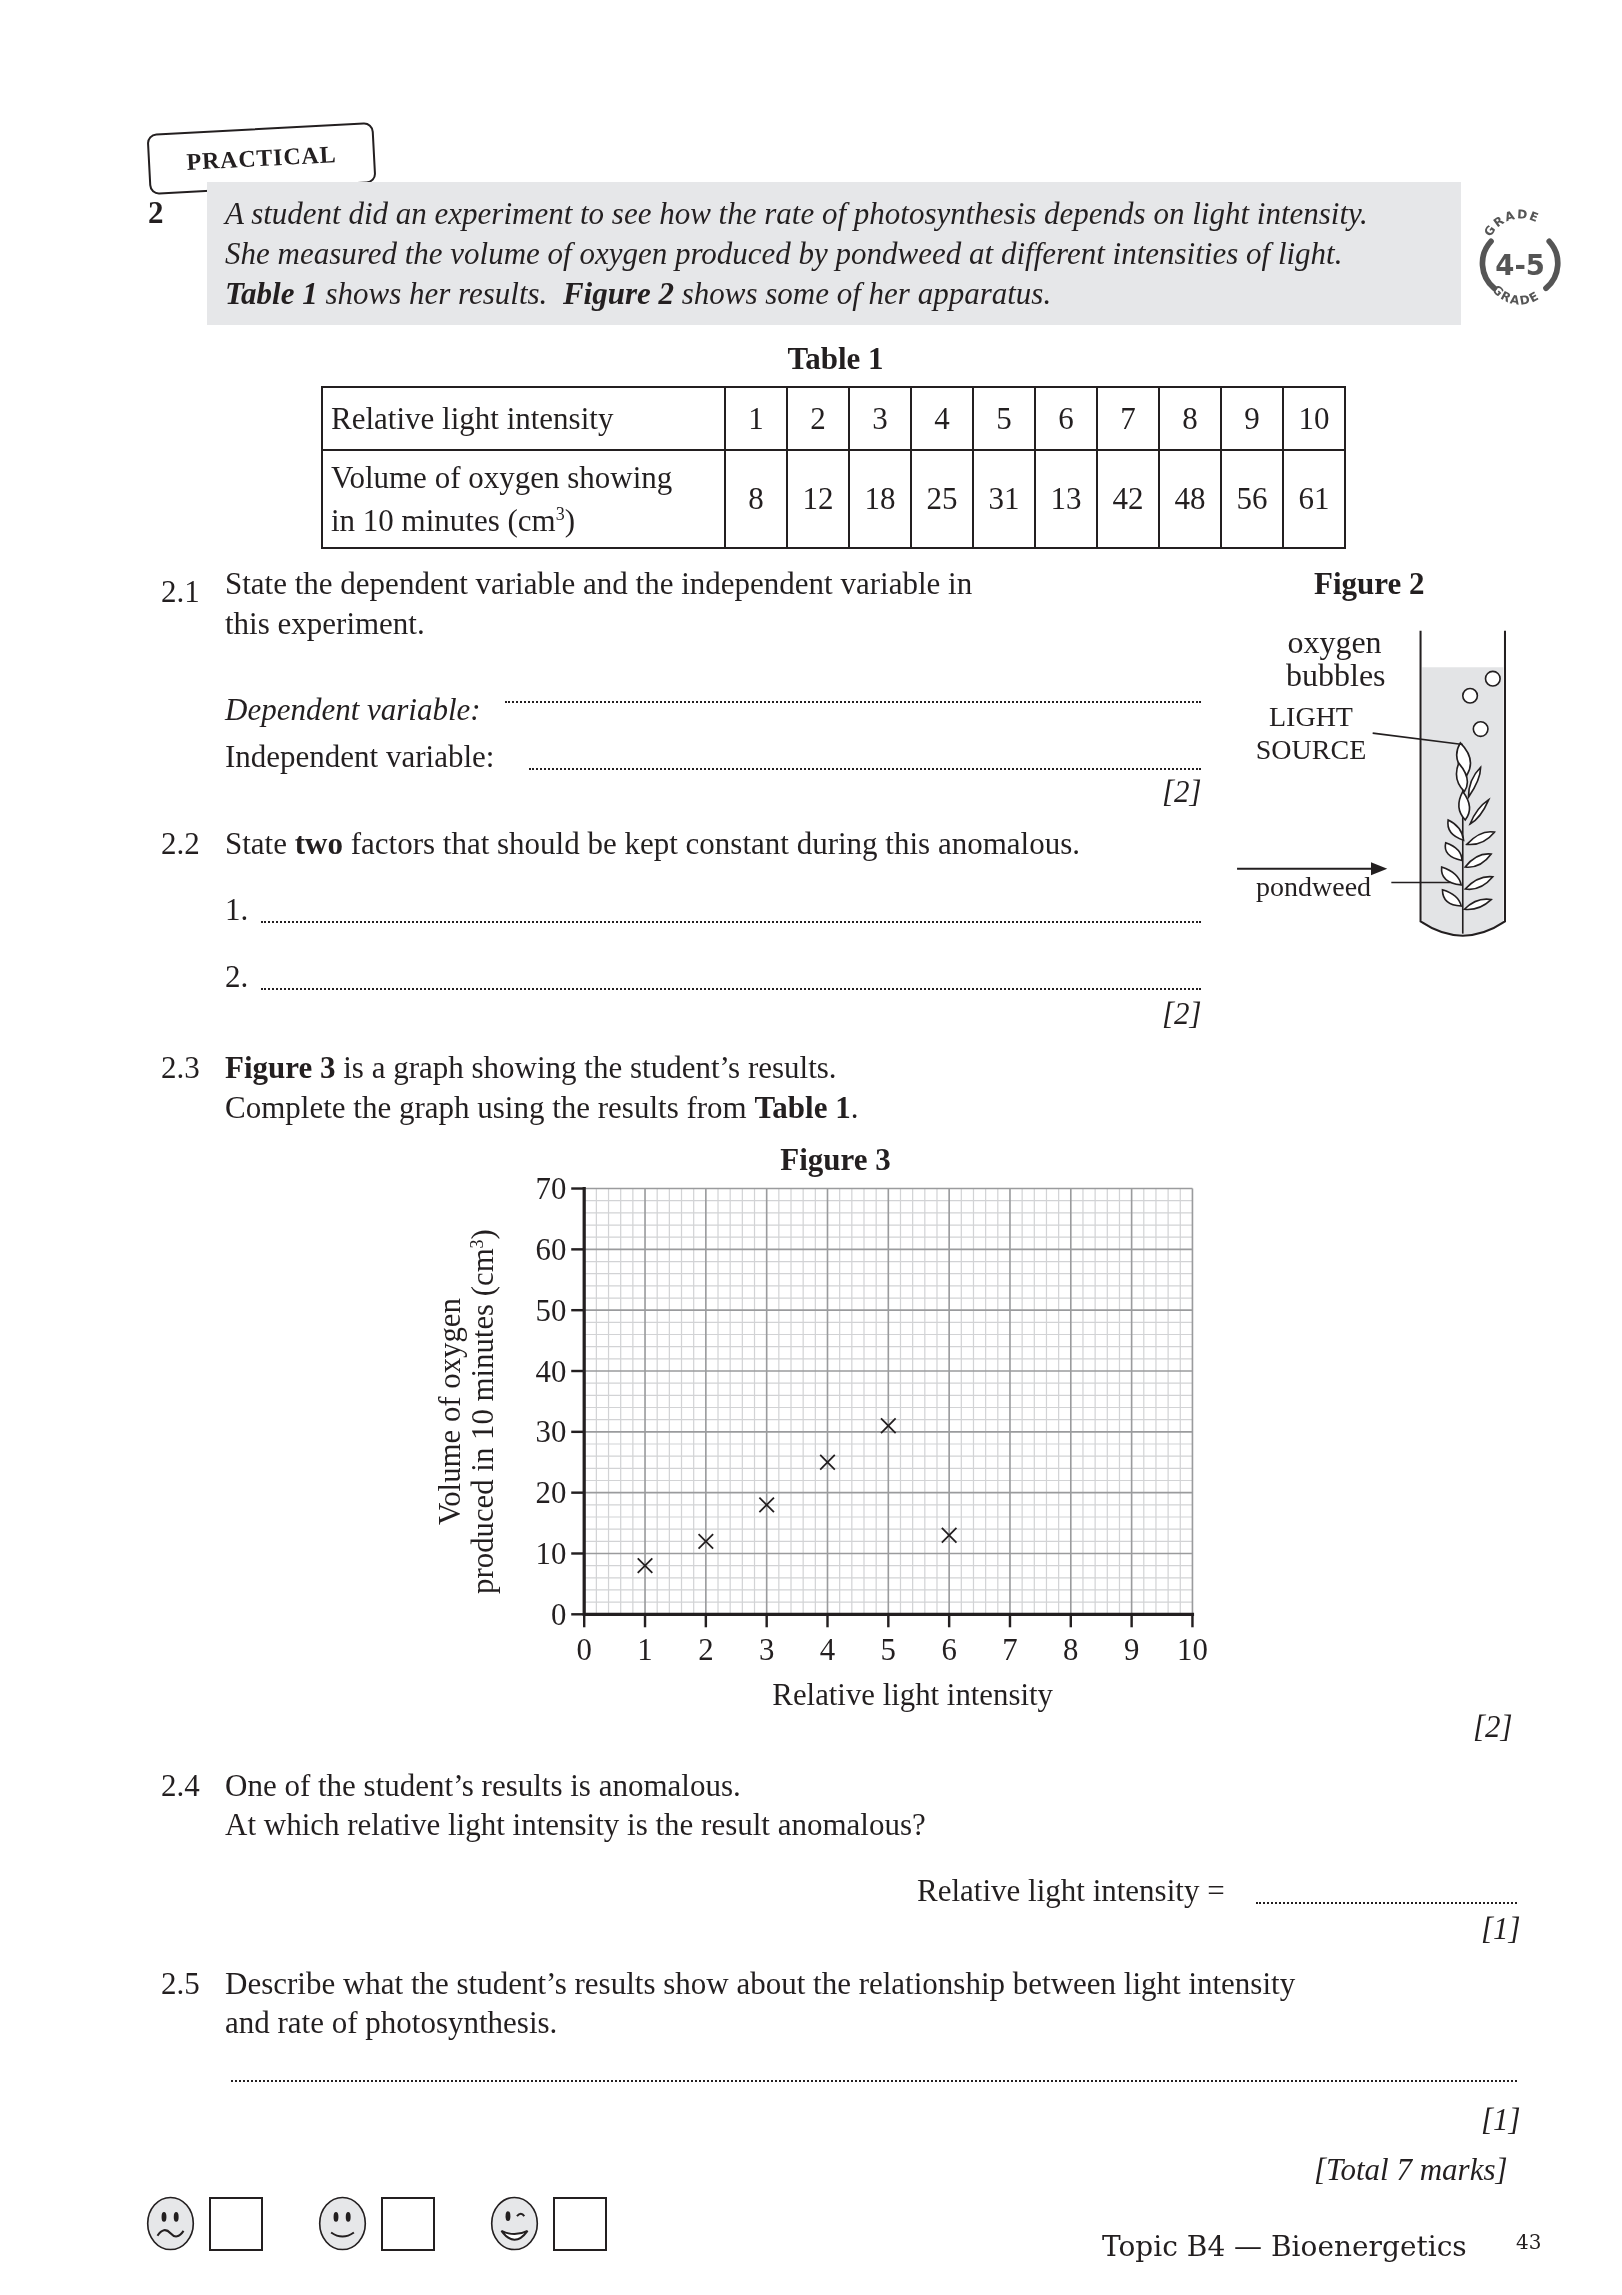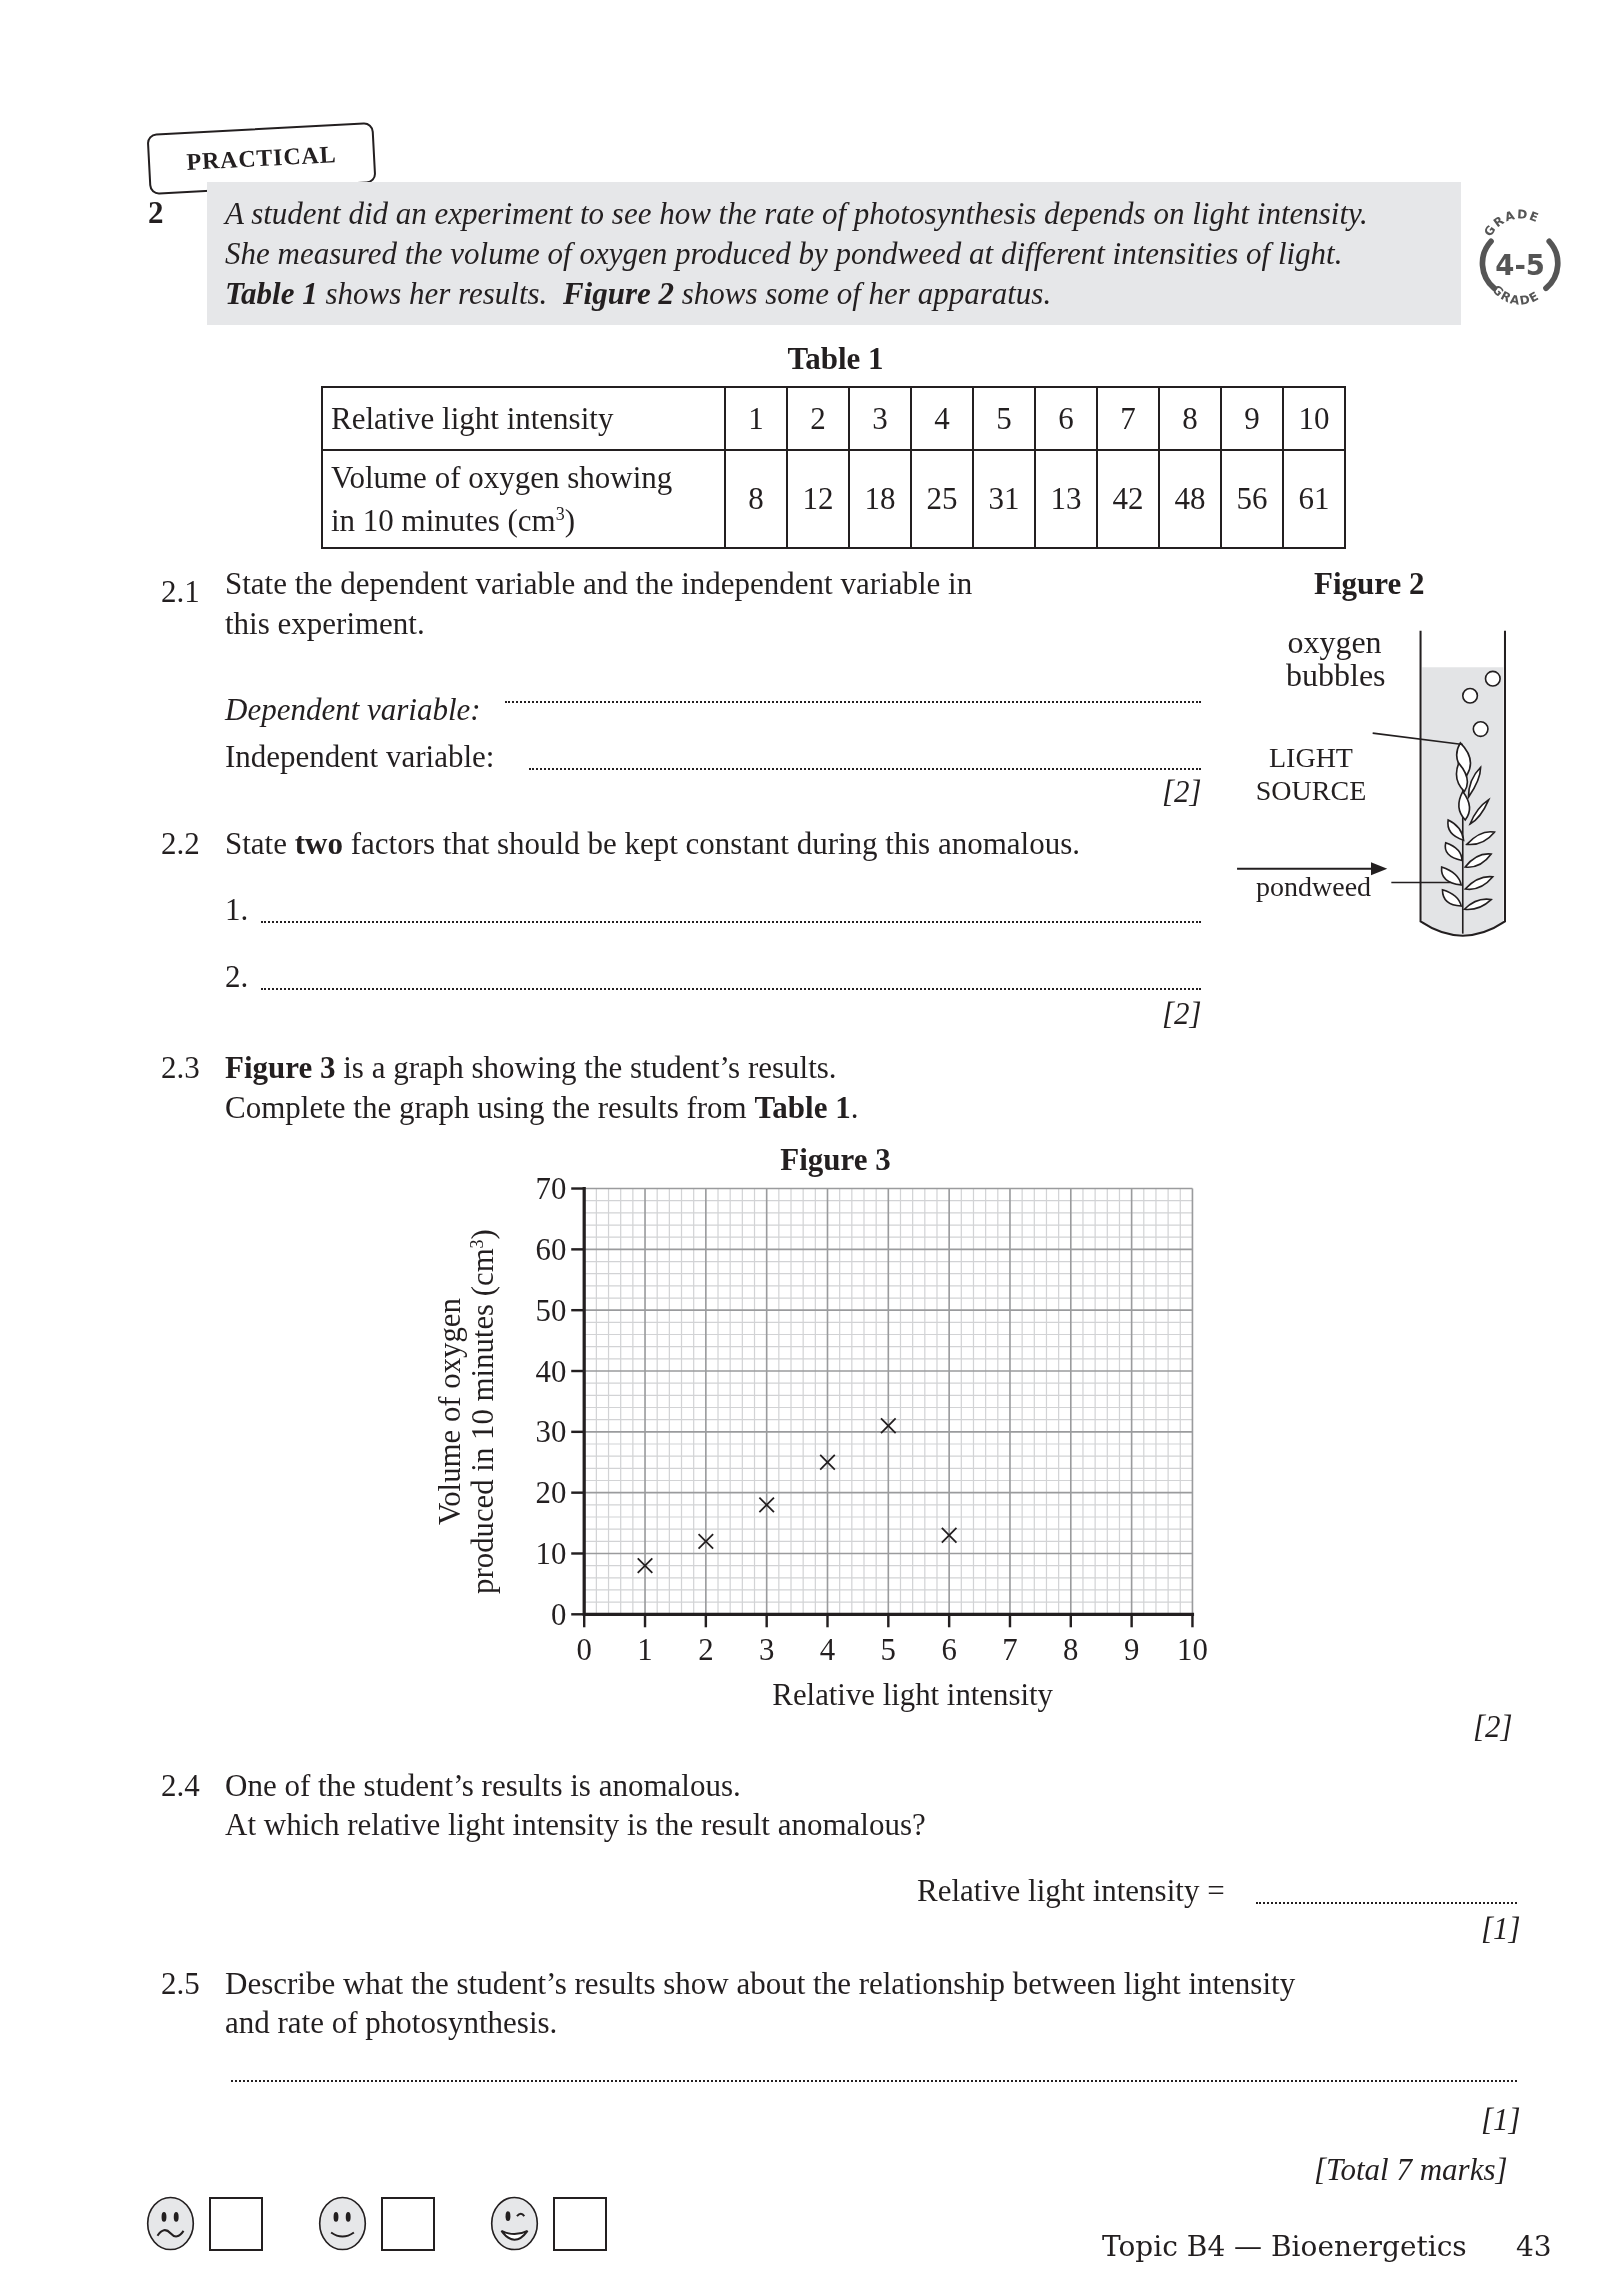--- a/index.html
+++ b/index.html
@@ -40,21 +40,21 @@
   
   #fig2-title { left: 1314px; top: 566px; font-weight: bold; font-size: 31px; }
   #fig2 { left: 1233px; top: 617px; width: 341px; height: 341px; }
 
   
   #fig3-title { left: 730px; top: 1142px; font-weight: bold; font-size: 31px; width: 211px; text-align: center; }
   #chart { left: 422px; top: 1168px; width: 811px; height: 552px; }
 
   
   #footer-topic { left: 1102px; top: 2230px; font-family: "DejaVu Serif", serif; font-size: 28px; }
-  #footer-page { left: 1516px; top: 2230px; font-family: "DejaVu Serif", serif; font-size: 28px; }
+  #footer-page { left: 1516px; top: 2230px; font-family: "DejaVu Serif", serif; font-size: 20px; }
   .face { width: 49px; height: 57px; }
   .tickbox { width: 50px; height: 50px; border: 2.4px solid #231f20; background: #fff; }
 </style>
 </head>
 <body>
 
 <div id="practical-tag" class="abs">
   <span>PRACTICAL</span>
 </div>
 
@@ -153,21 +153,21 @@
   <line x1="172" y1="143" x2="283" y2="157" stroke="#231f20" stroke-width="2"></line>
   <line x1="195" y1="395" x2="268" y2="395" stroke="#231f20" stroke-width="2" transform="translate(0,-68)"></line>
 
   <line x1="5" y1="310" x2="170" y2="310" stroke="#231f20" stroke-width="2.5"></line>
   <polygon points="170,302 190,310 170,318" fill="#231f20"></polygon>
 </svg>
 <div class="abs txt" style="left:1286px; top:626px; font-size:32px; line-height:33px; text-align:center; width:97px;">
   <div>oxygen</div>
   <div>bubbles</div>
 </div>
-<div class="abs txt" style="left:1246px; top:741px; font-size:28px; line-height:33px; text-align:center; width:130px;">
+<div class="abs txt" style="left:1246px; top:700px; font-size:28px; line-height:33px; text-align:center; width:130px;">
   <div>LIGHT</div>
   <div>SOURCE</div>
 </div>
 <div class="abs txt" style="left:1256px; top:867px; font-size:28px;">pondweed</div>
 
 <div class="abs qnum txt" style="left:161px; top:824px;">2.2</div>
 <div class="abs txt" style="left:225px; top:824px;"><span style="white-space:pre">State </span><b>two</b><span> factors that should be kept constant during this anomalous.</span></div>
 <div class="abs txt" style="left:225px; top:890px;">1.</div>
 <div class="abs dots" style="left:261px; top:921px; width:940px;"></div>
 <div class="abs txt" style="left:225px; top:957px;">2.</div>

